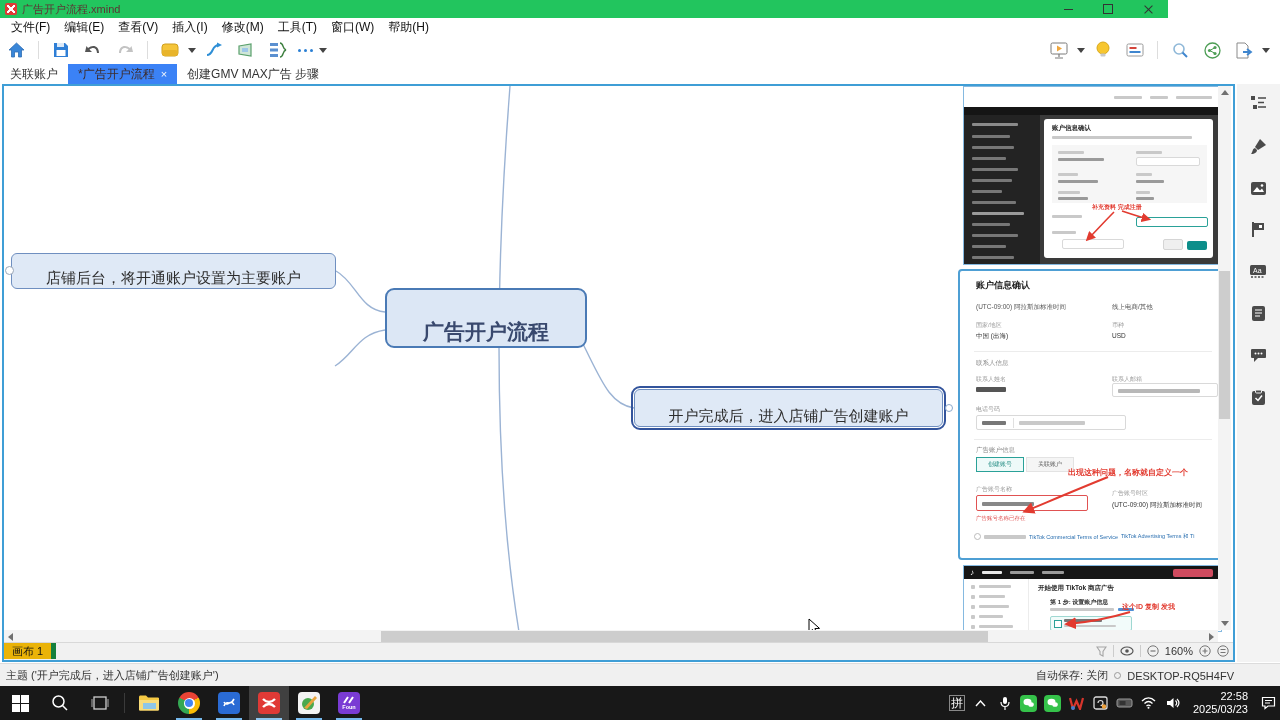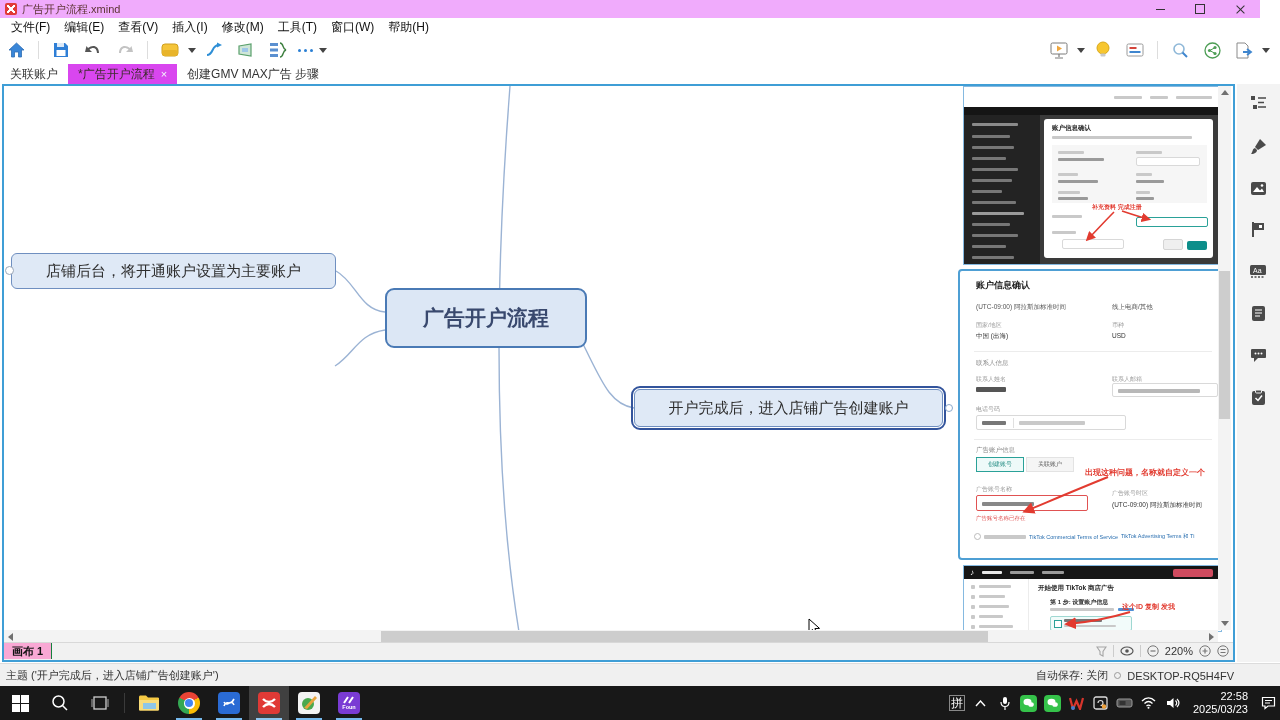--- a/index.html
+++ b/index.html
@@ -1,20 +1,20 @@
 <!DOCTYPE html>
 <html><head>
 <meta charset="utf-8">
 <style>
   html,body{margin:0;padding:0;}
   body{width:1280px;height:720px;overflow:hidden;font-family:"Liberation Sans",sans-serif;}
   .screen{position:relative;width:1280px;height:720px;background:#fff;overflow:hidden;}
 
   
-  .titlebar{position:absolute;left:0;top:0;width:1260px;height:18px;background:#f0abfc;}
+  .titlebar{position:absolute;left:0;top:0;width:1168px;height:18px;background:#22c55e;}
   .app-logo{position:absolute;left:5px;top:3px;width:12px;height:12px;background:#e03a36;border-radius:2px;}
   .app-logo:before{content:"";position:absolute;left:2px;top:2px;right:2px;bottom:2px;
     background:linear-gradient(45deg,transparent 42%,#fff 42%,#fff 58%,transparent 58%),
                linear-gradient(-45deg,transparent 42%,#fff 42%,#fff 58%,transparent 58%);}
   .win-title{position:absolute;left:22px;top:2px;font-size:11px;color:#5d3434;}
   .win-controls{position:absolute;right:0;top:0;height:18px;display:flex;}
   .win-btn{width:40px;height:18px;display:flex;align-items:center;justify-content:center;color:#333;font-size:10px;}
   .glyph-min{width:9px;height:1px;background:#333;}
   .glyph-max{width:8px;height:8px;border:1px solid #333;}
   .glyph-close{position:relative;width:9px;height:9px;}
@@ -30,30 +30,30 @@
   .ti{width:26px;height:24px;display:flex;align-items:center;justify-content:center;margin:0 3px;}
   .tsep{width:1px;height:18px;background:#ddd;margin:0 6px;}
   .caret{width:0;height:0;border-left:4px solid transparent;border-right:4px solid transparent;border-top:5px solid #444;margin:0 2px;}
   .dots{display:flex;gap:3px;margin:0 4px;}
   .dots i{width:3px;height:3px;border-radius:50%;background:#2a7fd4;}
   .tb-right{position:absolute;right:8px;top:0;height:28px;display:flex;align-items:center;}
 
   
   .tabbar{position:absolute;left:0;top:64px;width:1280px;height:20px;background:#fff;display:flex;align-items:flex-end;}
   .tab{height:20px;display:flex;align-items:center;padding:0 10px;font-size:12px;color:#333;}
-  .tab.active{background:#d946ef;color:#3d2c2c;}
+  .tab.active{background:#3b82f6;color:#3d2c2c;}
   .tab .closex{margin-left:6px;color:#f4f8fb;font-size:11px;}
 
   
   .frame{position:absolute;left:2px;top:84px;width:1233px;height:578px;border:2px solid #3f9ed6;box-sizing:border-box;background:#fff;}
   .canvas{position:absolute;left:0;top:0;right:0;bottom:17px;background:#fff;overflow:hidden;}
   .branches{position:absolute;left:0;top:0;}
 
   .node{position:absolute;background:#dfe9f6;border:1.5px solid #6f8fc0;border-radius:6px;
-        display:flex;align-items:center;justify-content:center;font-size:15px;color:#2e2e2e;box-sizing:border-box;white-space:nowrap;}
+        display:flex;align-items:flex-end;justify-content:center;font-size:15px;color:#2e2e2e;box-sizing:border-box;white-space:nowrap;}
   .node.central{border:2.5px solid #4a7ab5;border-radius:9px;font-size:21px;font-weight:bold;color:#39496e;background:#dce7f5;}
   .node.selected{outline:2px solid #33549c;outline-offset:1px;}
   .handle{position:absolute;box-sizing:border-box;border:1px solid #9aa7b8;border-radius:50%;background:#fff;}
 
   
   .vscroll{position:absolute;right:2px;top:0;width:13px;bottom:13px;background:#f3f3f3;}
   .vthumb{position:absolute;left:1px;width:11px;background:#cdcdcd;}
   .hscroll{position:absolute;left:0;right:15px;bottom:0;height:13px;background:#f3f3f3;}
   .hthumb{position:absolute;top:1px;height:11px;background:#cdcdcd;}
   .sarrow{position:absolute;width:13px;height:13px;display:flex;align-items:center;justify-content:center;}
@@ -79,22 +79,22 @@
   .sec-label{position:absolute;font-size:6px;color:#9a9a9a;white-space:nowrap;}
   .val{position:absolute;font-size:6.5px;color:#333;white-space:nowrap;}
   .hr{position:absolute;left:14px;right:14px;height:1px;background:#ececec;}
 
   .shot3{left:959px;top:479px;width:259px;height:67px;border:1px solid #85b9e0;overflow:hidden;}
   .s3-head{position:absolute;left:0;top:0;right:0;height:13px;background:#161616;}
   .s3-side{position:absolute;left:0;top:13px;width:64px;bottom:0;background:#fff;border-right:1px solid #ececec;}
 
   
   .bottomrow{position:absolute;left:0;right:0;bottom:0;height:17px;background:#f1f1f1;border-top:1px solid #d8d8d8;}
-  .sheet-tab{position:absolute;left:0;top:0;height:16px;background:#f9a8d4;border-right:1px solid #15803d;
-             display:flex;align-items:center;padding:0 8px;font-size:11px;color:#111;font-weight:bold;}
+  .sheet-tab{position:absolute;left:0;top:0;height:16px;background:#eab308;border-right:5px solid #15803d;
+             display:flex;align-items:center;padding:0 8px;font-size:11px;color:#111;}
   .zoomctl{position:absolute;right:4px;top:0;height:16px;display:flex;align-items:center;gap:6px;}
   .zoomctl .pct{font-size:11px;color:#333;}
   .zsep{width:1px;height:12px;background:#ccc;}
 
   
   .rightbar{position:absolute;left:1237px;top:84px;width:43px;height:578px;background:#f3f3f3;}
   .rb-ic{position:absolute;left:11px;width:20px;height:20px;display:flex;align-items:center;justify-content:center;}
 
   
   .statusbar{position:absolute;left:0;top:663px;width:1280px;height:23px;background:#f0f0f0;border-top:1px solid #dcdcdc;box-sizing:border-box;}
@@ -365,21 +365,21 @@
         <div class="sec-label" style="left:16px;top:134px;">电话号码</div>
         <div class="inp" style="left:16px;top:144px;width:150px;height:15px;">
           <div class="bar" style="left:5px;top:5px;width:24px;height:4px;background:#777;"></div>
           <div style="position:absolute;left:36px;top:2px;width:1px;height:10px;background:#e0e0e0;"></div>
           <div class="bar" style="left:42px;top:5px;width:66px;height:4px;"></div>
         </div>
         <div class="hr" style="top:168px;"></div>
         <div class="sec-label" style="left:16px;top:175px;color:#8a8a8a;font-size:6.5px;">广告账户信息</div>
         <div style="position:absolute;left:16px;top:186px;width:48px;height:15px;border:1px solid #2aa198;background:#eefaf9;color:#1f8a80;font-size:6px;display:flex;align-items:center;justify-content:center;box-sizing:border-box;">创建账号</div>
         <div style="position:absolute;left:66px;top:186px;width:48px;height:15px;border:1px solid #e3e3e3;background:#f5f5f5;color:#555;font-size:6px;display:flex;align-items:center;justify-content:center;box-sizing:border-box;">关联账户</div>
-        <div class="anno" style="left:125px;top:196px;font-size:8px;">出现这种问题，名称就自定义一个</div>
+        <div class="anno" style="left:108px;top:196px;font-size:8px;">出现这种问题，名称就自定义一个</div>
         <div class="sec-label" style="left:16px;top:214px;">广告账号名称</div>
         <div class="inp" style="left:16px;top:224px;width:112px;height:16px;border-color:#e05252;">
           <div class="bar" style="left:5px;top:6px;width:52px;height:4px;background:#888;"></div>
         </div>
         <div style="position:absolute;left:16px;top:244px;font-size:5.5px;color:#e05252;white-space:nowrap;">广告账号名称已存在</div>
         <div class="sec-label" style="left:152px;top:218px;">广告账号时区</div>
         <div class="val" style="left:152px;top:230px;">(UTC-09:00) 阿拉斯加标准时间</div>
         <svg class="anno-svg" width="266" height="287">
           <defs>
               <marker id="ah2" markerWidth="6" markerHeight="6" refX="4" refY="3" orient="auto">
@@ -472,21 +472,21 @@
         <span class="zsep"></span>
         <svg width="14" height="10" viewBox="0 0 14 10">
             <ellipse cx="7" cy="5" rx="6" ry="4" fill="none" stroke="#555" stroke-width="1.2"></ellipse>
             <circle cx="7" cy="5" r="1.8" fill="#555"></circle>
           </svg>
         <span class="zsep"></span>
         <svg width="12" height="12" viewBox="0 0 12 12">
             <circle cx="6" cy="6" r="5.2" fill="none" stroke="#777"></circle>
             <path d="M3.5 6 H8.5" stroke="#777" stroke-width="1.2"></path>
           </svg>
-        <span class="pct">220%</span>
+        <span class="pct">160%</span>
         <svg width="12" height="12" viewBox="0 0 12 12">
             <circle cx="6" cy="6" r="5.2" fill="none" stroke="#777"></circle>
             <path d="M3.5 6 H8.5 M6 3.5 V8.5" stroke="#777" stroke-width="1.2"></path>
           </svg>
         <svg width="12" height="12" viewBox="0 0 12 12">
             <circle cx="6" cy="6" r="5.2" fill="none" stroke="#777"></circle>
             <path d="M3.5 4.5 H8.5 M3.5 7.5 H8.5" stroke="#777" stroke-width="1.2"></path>
           </svg>
       </div>
     </div>

